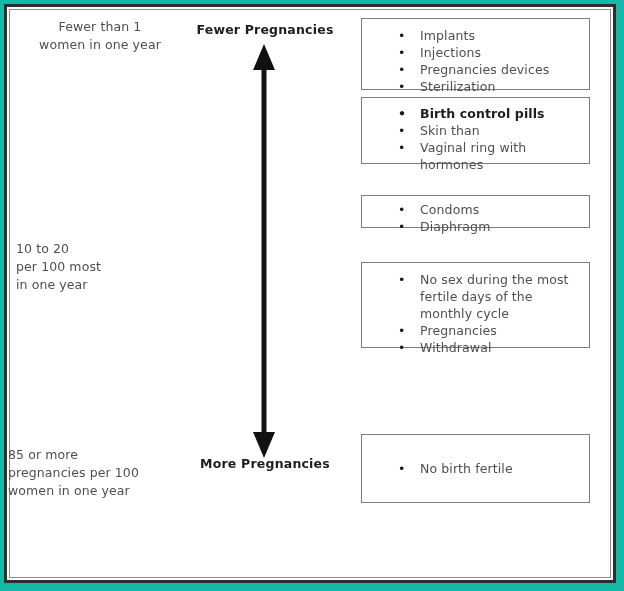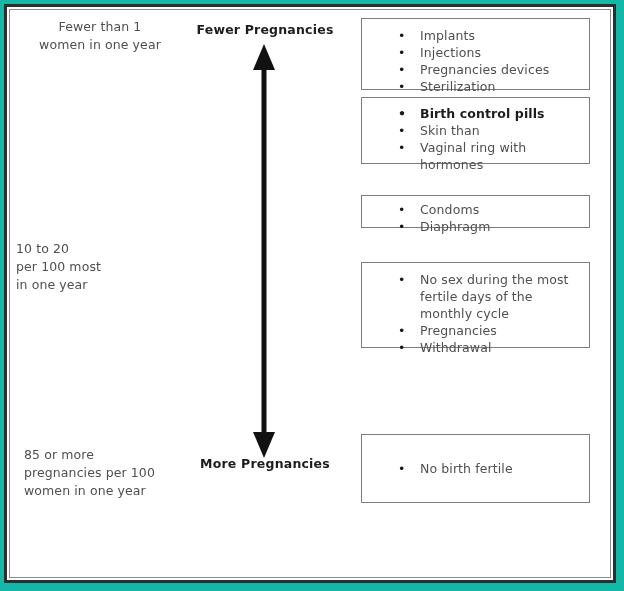--- a/index.html
+++ b/index.html
@@ -56,21 +56,21 @@
     width: 168px;
     text-align: center;
   }
   .scale-label-mid {
     left: 16px;
     top: 240px;
     width: 168px;
     text-align: left;
   }
   .scale-label-bottom {
-    left: 24px;
+    left: 8px;
     top: 446px;
     width: 180px;
     text-align: left;
   }
 
   
   .axis-heading {
     position: absolute;
     width: 210px;
     text-align: center;

